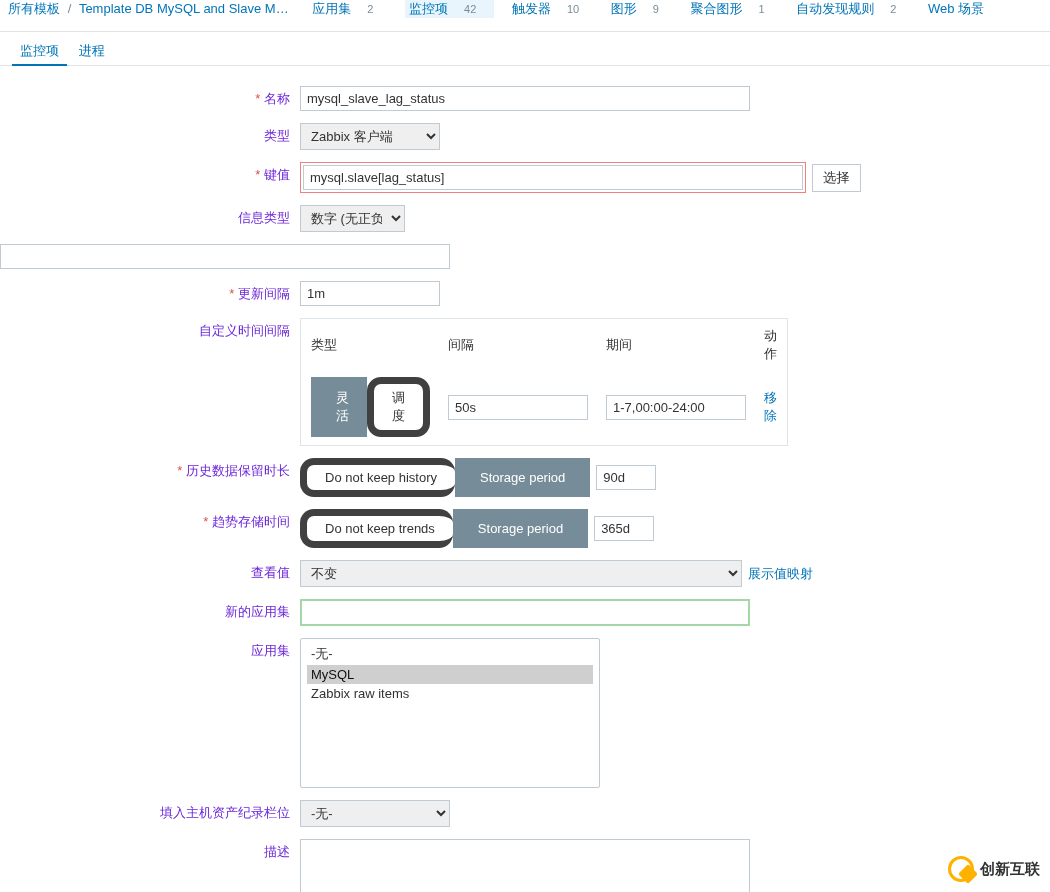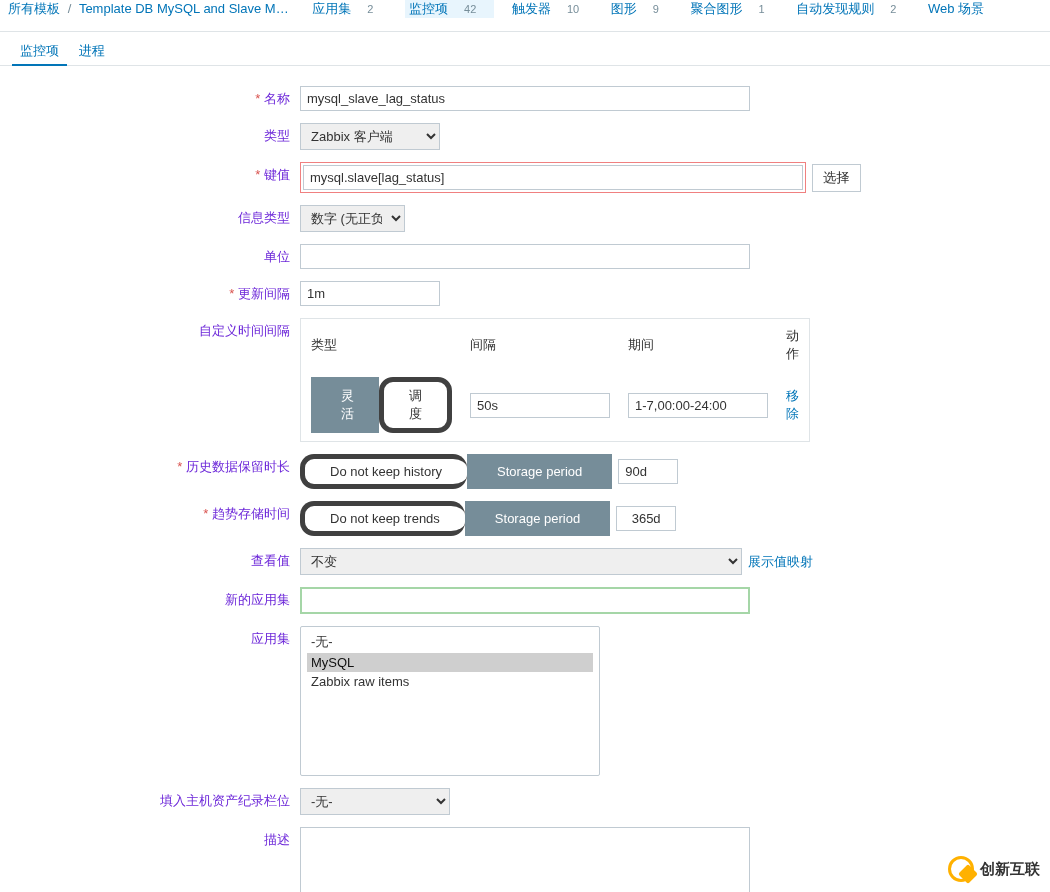--- a/index.html
+++ b/index.html
@@ -34,21 +34,21 @@
   .w-interval { width: 140px; }
   .w-look { width: 442px; }
   .w-newapp { width: 450px; border: 2px solid #a5d6a7 !important; }
   .w-appset { width: 300px; height: 150px; }
   .w-asset { width: 150px; }
   .w-desc { width: 450px; height: 110px; resize: both; }
   .key-box { border: 1px solid #f08080; padding: 2px 2px 2px 2px; display: inline-flex; }
   .btn-sel { background: #fff; border: 1px solid #c0cad2; color: #333; padding: 4px 10px; }
 
   .seg { display: inline-flex; }
-  .seg > span { padding: 5px 25px; font-size: 13px; border: 5px solid #404040; cursor: pointer; }
+  .seg > span { padding: 5px 18px; font-size: 13px; border: 7px solid #404040; cursor: pointer; }
   .seg .on { background: #768d99; color: #fff; border-color: #768d99; }
   .seg .off { background: #fff; color: #333; border-radius: 14px; }
   .seg .left { border-right: none; }
 
   .interval-table { border: 1px solid #dfe4e7; width: 450px; }
   .interval-table th { text-align: left; font-weight: normal; color: #333; padding: 6px 8px; font-size: 13px; }
   .interval-table td { padding: 6px 8px; }
   .interval-table input { width: 140px; }
   .rm-link { color: #0275b8; }
   .add-link { color: #0275b8; }
@@ -115,21 +115,20 @@
   <div class="row">
     <div class="lbl">信息类型</div>
     <div class="ctl">
       <select class="w-info">
         <option>数字 (无正负)</option>
       </select>
     </div>
   </div>
 
   <div class="row">
-    <div class="lbl">单位</div>
     <div class="ctl">
         <input type="text" class="w-unit" value="" style="">
       </div>
   </div>
 
   <div class="row">
     <div class="lbl req">更新间隔</div>
     <div class="ctl">
         <input type="text" class="w-interval" value="1m" style="">
       </div>
@@ -173,21 +172,21 @@
     </div>
   </div>
 
   <div class="row">
     <div class="lbl req">趋势存储时间</div>
     <div class="ctl">
       <span class="seg">
         <span class="off left">Do not keep trends</span>
         <span class="on">Storage period</span>
       </span>
-      <input type="text" style="width: 60px; text-align: center;" value="365d">
+      <input type="text" style="width: 60px;" value="365d">
     </div>
   </div>
 
   <div class="row">
     <div class="lbl">查看值</div>
     <div class="ctl">
       <select class="w-look">
         <option>不变</option>
       </select>
       <a>展示值映射</a>

